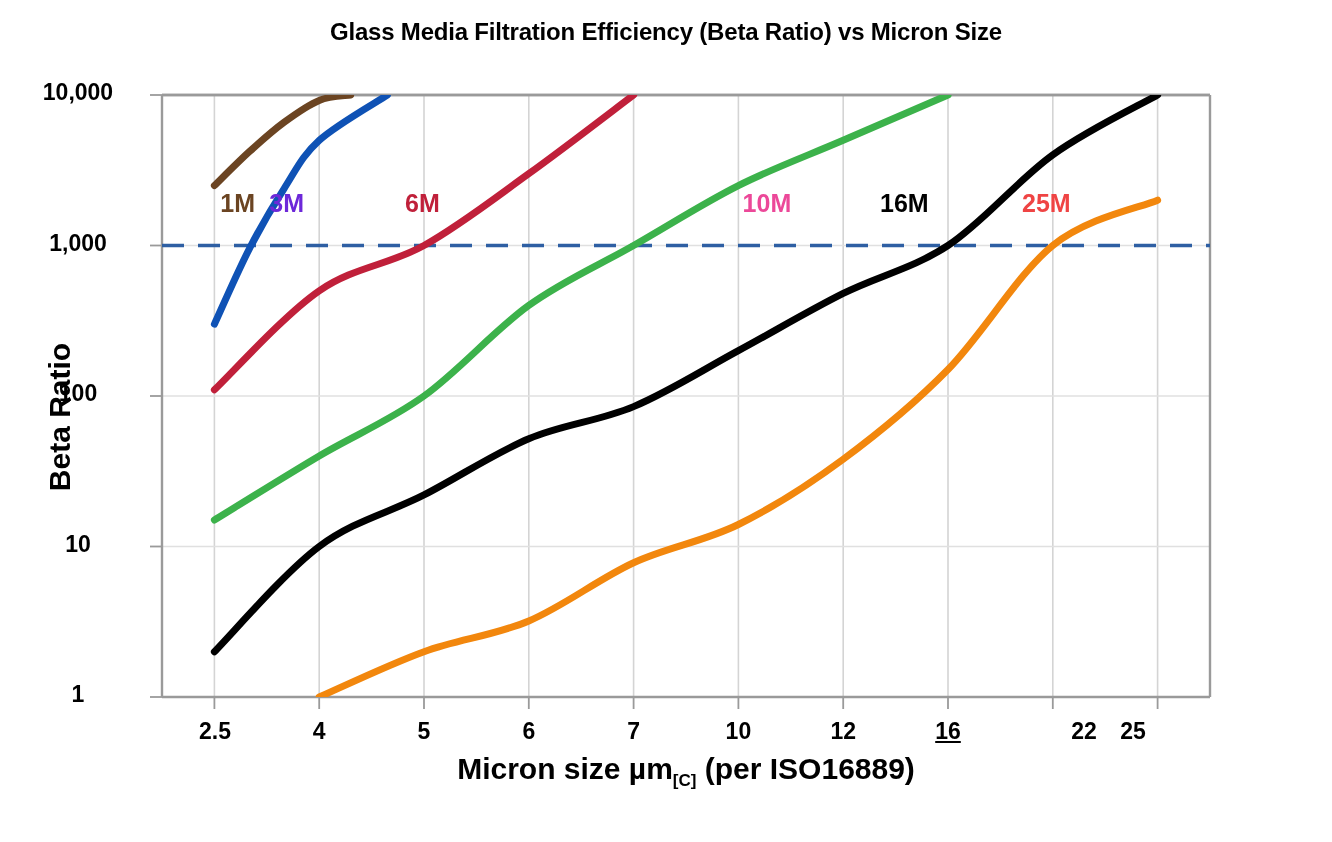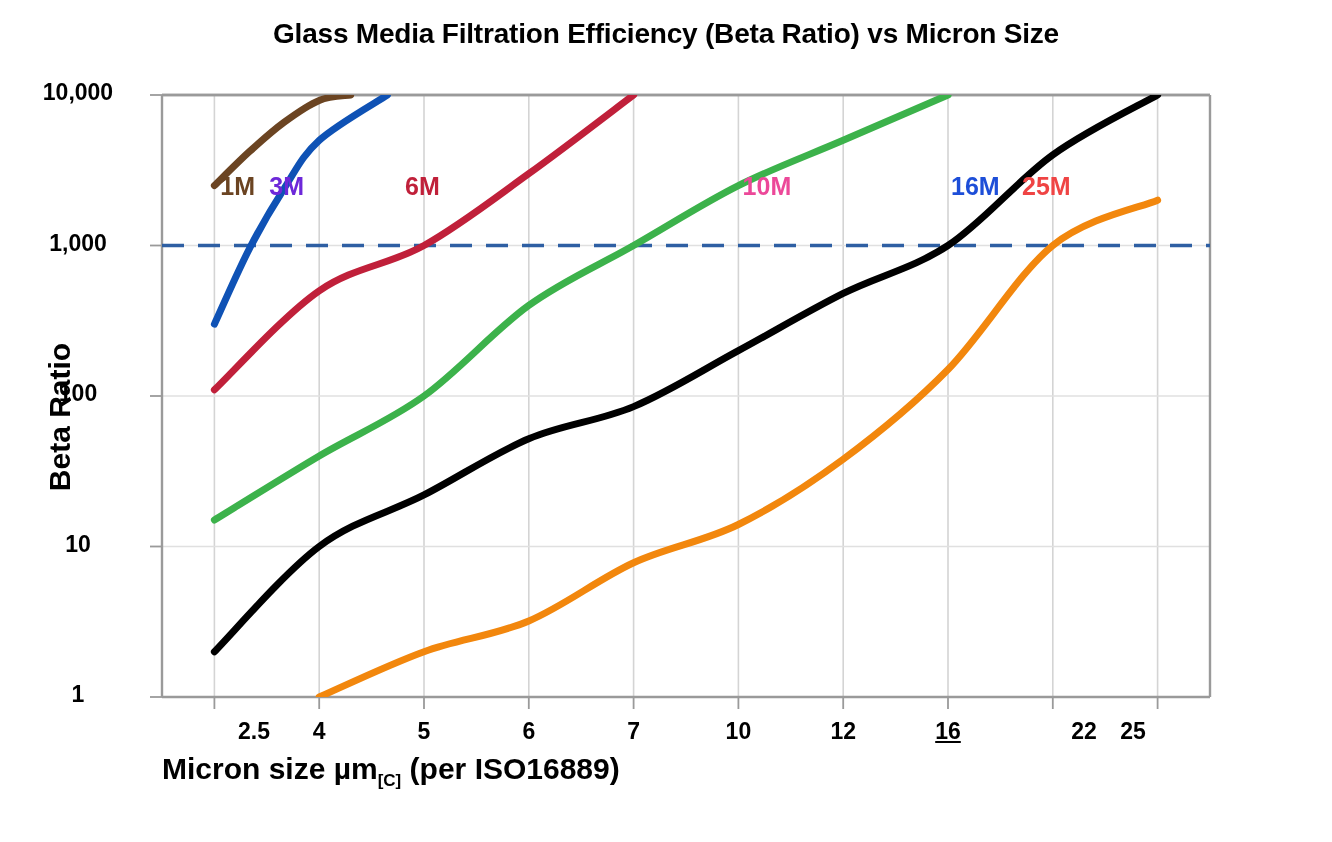--- a/index.html
+++ b/index.html
@@ -18,21 +18,21 @@
     width: 1332px;
     height: 842px;
     background: #ffffff;
   }
   #chart-title {
     position: absolute;
     left: 0;
     top: 18px;
     width: 1332px;
     text-align: center;
-    font-size: 28px;
+    font-size: 24px;
     font-weight: bold;
     color: #000000;
     letter-spacing: -0.2px;
   }
   #plot-svg {
     position: absolute;
     left: 0;
     top: 0;
   }
   .ytick-label {
@@ -63,33 +63,35 @@
     font-weight: bold;
     color: #000000;
     transform: rotate(-90deg);
     transform-origin: center center;
   }
   #x-axis-title {
     position: absolute;
     left: 162px;
     top: 752px;
     width: 1048px;
+    text-align: center;
     font-size: 30px;
     font-weight: bold;
     color: #000000;
   }
   #x-axis-title .sub {
     font-size: 17px;
     vertical-align: sub;
   }
   .series-label {
     position: absolute;
     font-size: 25px;
     font-weight: bold;
     white-space: nowrap;
+    margin-top: 17px;
   }
 </style>
 </head>
 <body>
 
 <div id="chart-root">
 
   <div id="chart-title">Glass Media Filtration Efficiency (Beta Ratio) vs Micron Size</div>
 
   <svg id="plot-svg" width="1332" height="842">
@@ -149,37 +151,37 @@
   </svg>
 
   <div id="ytick-layer">
       <div class="ytick-label" style="top: 681px;">1</div>
       <div class="ytick-label" style="top: 530.5px;">10</div>
       <div class="ytick-label" style="top: 380px;">100</div>
       <div class="ytick-label" style="top: 229.5px;">1,000</div>
       <div class="ytick-label" style="top: 79px;">10,000</div>
     </div>
   <div id="xtick-layer">
-      <div class="xtick-label" style="left: 190px; text-align: right;">2.5</div>
+      <div class="xtick-label" style="left: 175px;">2.5</div>
       <div class="xtick-label" style="left: 279.2px;">4</div>
       <div class="xtick-label" style="left: 384px;">5</div>
       <div class="xtick-label" style="left: 488.8px;">6</div>
       <div class="xtick-label" style="left: 593.6px;">7</div>
       <div class="xtick-label" style="left: 698.4px;">10</div>
       <div class="xtick-label" style="left: 803.2px;">12</div>
       <div class="xtick-label" style="left: 908px; text-decoration: underline;">16</div>
       <div class="xtick-label" style="left: 1044px;">22</div>
       <div class="xtick-label" style="left: 1093px;">25</div>
     </div>
   <div id="series-label-layer">
       <div class="series-label" style="color: rgb(107, 68, 34); left: 220.347px; top: 172.278px;">1M</div>
       <div class="series-label" style="color: #6d28d9; left: 269.253px; top: 172.278px;">3M</div>
       <div class="series-label" style="color: rgb(192, 32, 58); left: 405px; top: 172.278px;">6M</div>
       <div class="series-label" style="color: #ec4899; left: 742.6px; top: 172.278px;">10M</div>
-      <div class="series-label" style="color: #1d4ed8; left: 951px; top: 172.278px;">16M</div>
+      <div class="series-label" style="color: #000000; left: 880px; top: 172.278px;">16M</div>
       <div class="series-label" style="color: #ef4444; left: 1022.07px; top: 172.278px;">25M</div>
     </div>
 
   <div id="y-axis-title">Beta Ratio</div>
 
   <div id="x-axis-title"><span>Micron size µm</span><span class="sub">[C]</span><span> (per ISO16889)</span></div>
 
 </div>
 
 </body></html>

